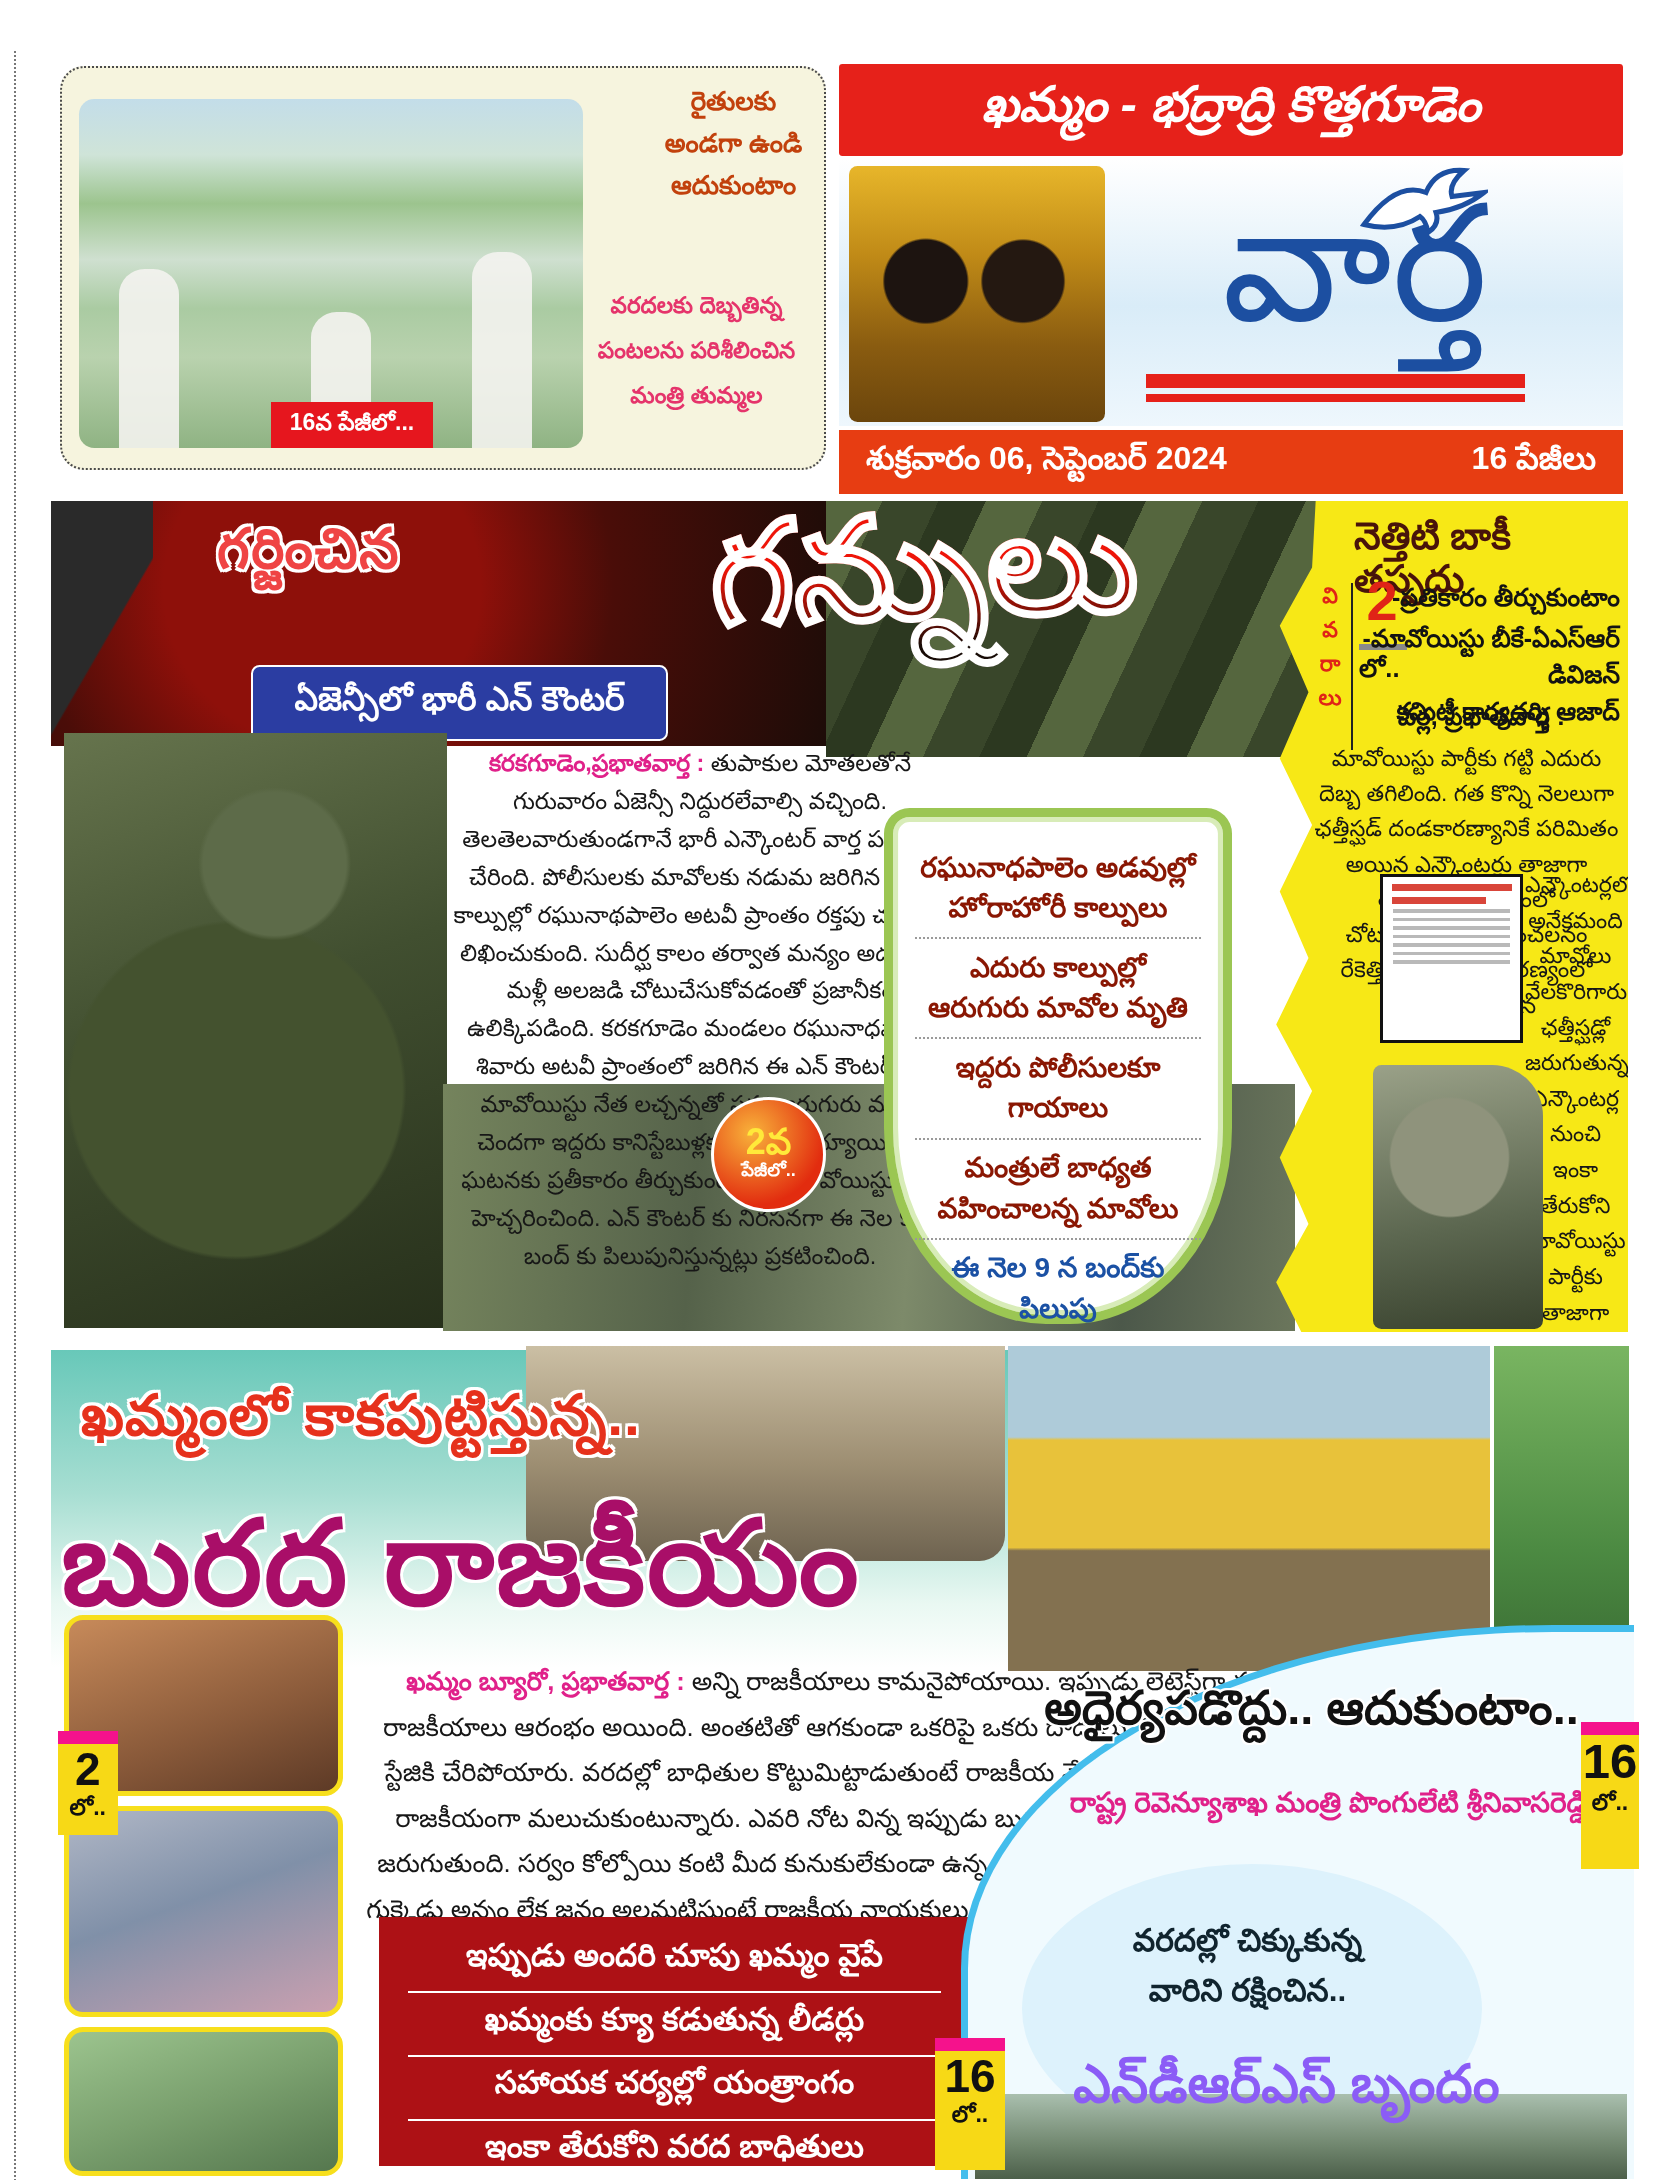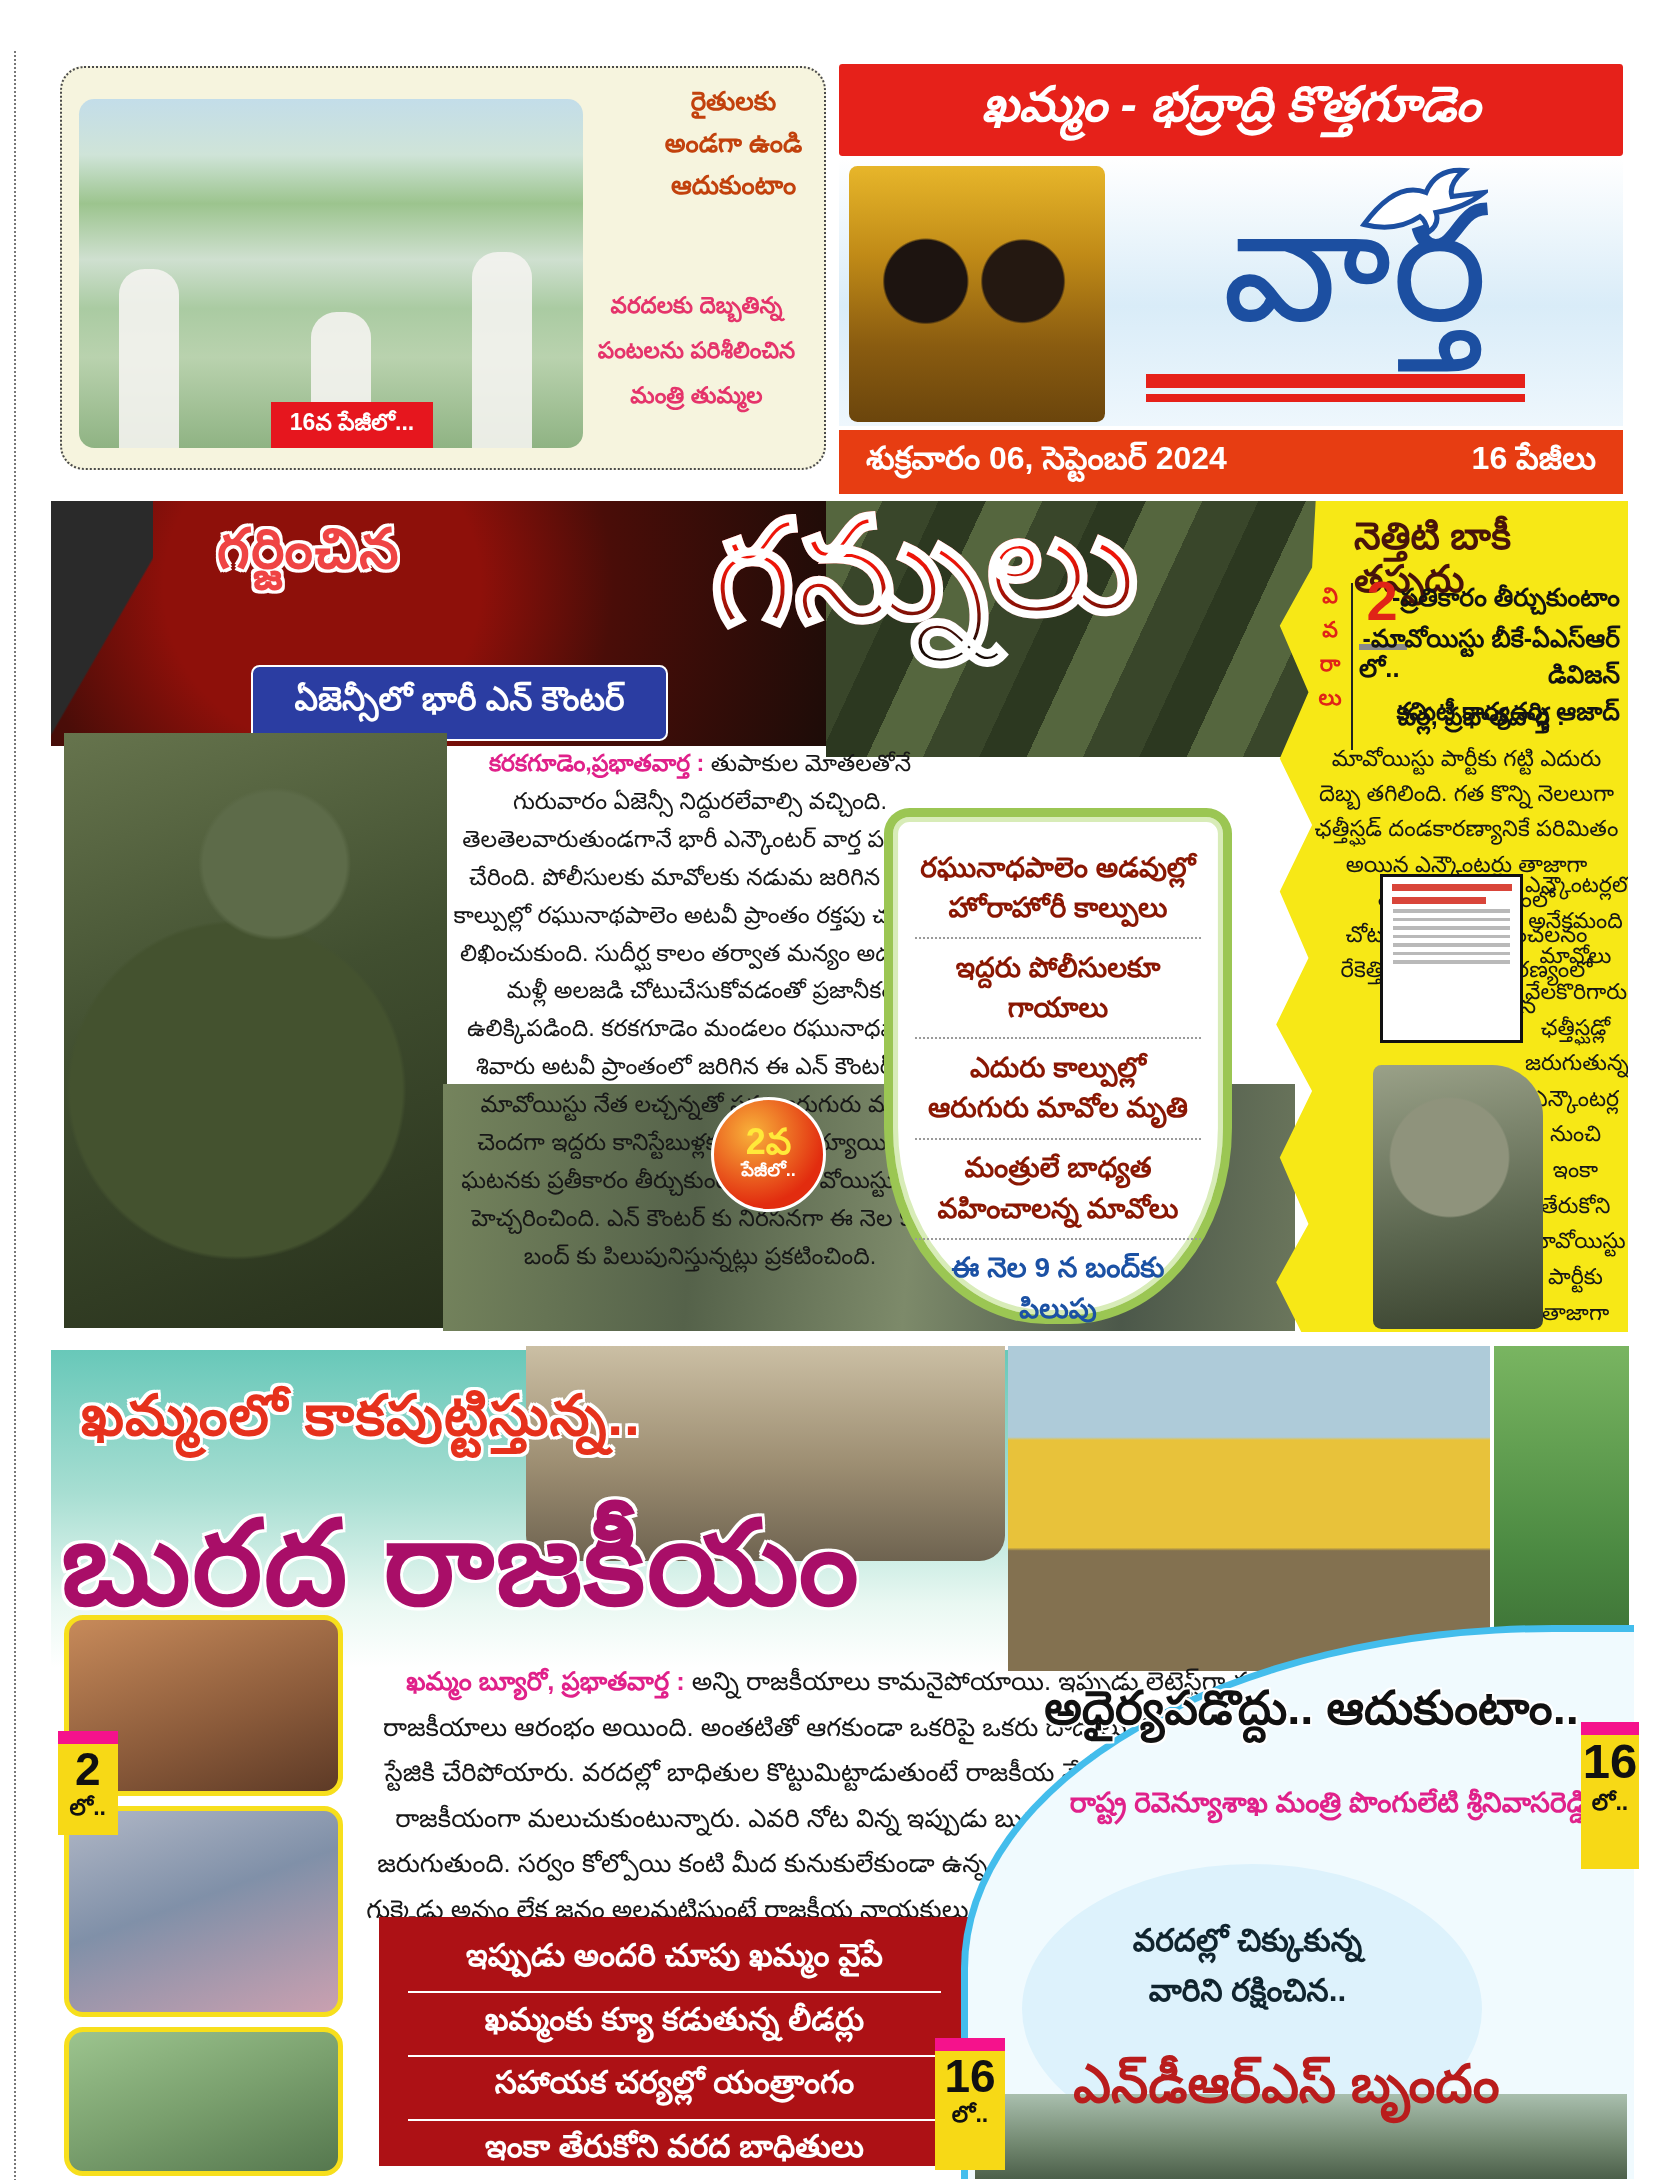--- a/index.html
+++ b/index.html
@@ -121,21 +121,21 @@
   .rb-line{color:#fff;font-size:31.5px;font-weight:bold;text-align:center;padding:7.7px 0 10.2px;border-bottom:2.6px solid #fff;}
 
   
   .bubble{left:910px;top:279px;width:673px;height:554px;background:#f0fafe;
       border-top:7.7px solid #43bdec;border-left:7.7px solid #43bdec;border-radius:88% 0 0 0 / 62% 0 0 0;box-sizing:border-box;}
   .rs-heading{left:971px;top:334px;width:579px;font-size:47px;font-weight:bold;color:#111;text-align:center;z-index:3;}
   .rs-attrib{left:1005px;top:441px;width:545px;font-size:28px;font-weight:bold;color:#e0218a;text-align:center;z-index:3;}
   .rs-ellipse{left:971px;top:518px;width:460px;height:290px;border-radius:50%;background:#ddf2fc;z-index:2;}
   .rs-lead{left:1026px;top:569px;width:341px;font-size:31.5px;font-weight:bold;color:#10242e;line-height:1.6;
       text-align:center;white-space:pre-line;z-index:4;}
-  .rs-team{left:980px;top:707px;width:511px;font-size:53px;font-weight:bold;color:#b91c1c;text-align:center;z-index:5;}
+  .rs-team{left:980px;top:707px;width:511px;font-size:53px;font-weight:bold;color:#8b5cf6;text-align:center;z-index:5;}
   .ndrf-photo{left:924px;top:748px;width:652px;height:85px;z-index:3;
       background:linear-gradient(180deg,#a9bfae 0%,#71876f 60%,#4c5f4a 100%);}
   .badge16r{left:1530px;top:376px;width:58px;height:147px;}
   .badge16r .n{font-size:49px;}
   .badge16b{left:884px;top:692px;width:70px;height:132px;}
   .txt{white-space:pre-line;}
 </style>
 </head>
 <body>
 
@@ -190,22 +190,22 @@
       <span>తుపాకుల మోతలతోనే గురువారం ఏజెన్సీ నిద్దురలేవాల్సి వచ్చింది. తెలతెలవారుతుండగానే భారీ ఎన్కౌంటర్ వార్త పల్లెలకు చేరింది. పోలీసులకు మావోలకు నడుమ జరిగిన భీకర కాల్పుల్లో రఘునాథపాలెం అటవీ ప్రాంతం రక్తపు చరిత్రను లిఖించుకుంది. సుదీర్ఘ కాలం తర్వాత మన్యం అడవుల్లో మళ్లీ అలజడి చోటుచేసుకోవడంతో ప్రజానీకం ఉలిక్కిపడింది. కరకగూడెం మండలం రఘునాధపాలెం శివారు అటవీ ప్రాంతంలో జరిగిన ఈ ఎన్ కౌంటర్ లో మావోయిస్టు నేత లచ్చన్నతో సహా ఆరుగురు మృతి చెందగా ఇద్దరు కానిస్టేబుళ్లకు గాయాలయ్యాయి. ఈ ఘటనకు ప్రతీకారం తీర్చుకుంటామని మావోయిస్టు పార్టీ హెచ్చరించింది. ఎన్ కౌంటర్ కు నిరసనగా ఈ నెల 9న బంద్ కు పిలుపునిస్తున్నట్లు ప్రకటించింది.</span>
     </div>
 
     <div class="abs ms-badge">
       <span class="n">2వ</span>
       <span class="l">పేజీలో..</span>
     </div>
 
     <div class="abs green-box">
       <div class="gb-line">రఘునాధపాలెం అడవుల్లో హోరాహోరీ కాల్పులు</div>
+      <div class="gb-line">ఎదురు కాల్పుల్లో ఆరుగురు మావోల మృతి</div>
       <div class="gb-line">ఇద్దరు పోలీసులకూ గాయాలు</div>
-      <div class="gb-line">ఎదురు కాల్పుల్లో ఆరుగురు మావోల మృతి</div>
       <div class="gb-line">మంత్రులే బాధ్యత వహించాలన్న మావోలు</div>
       <div class="gb-line blue">ఈ నెల 9 న బంద్‌కు పిలుపు</div>
     </div>
 
     <div class="abs yellow-col">
       <div class="abs yc-title">నెత్తిటి బాకీ తప్పదు</div>
 
       <div class="abs yc-letters">
         <div>వి</div>
         <div>వ</div>

